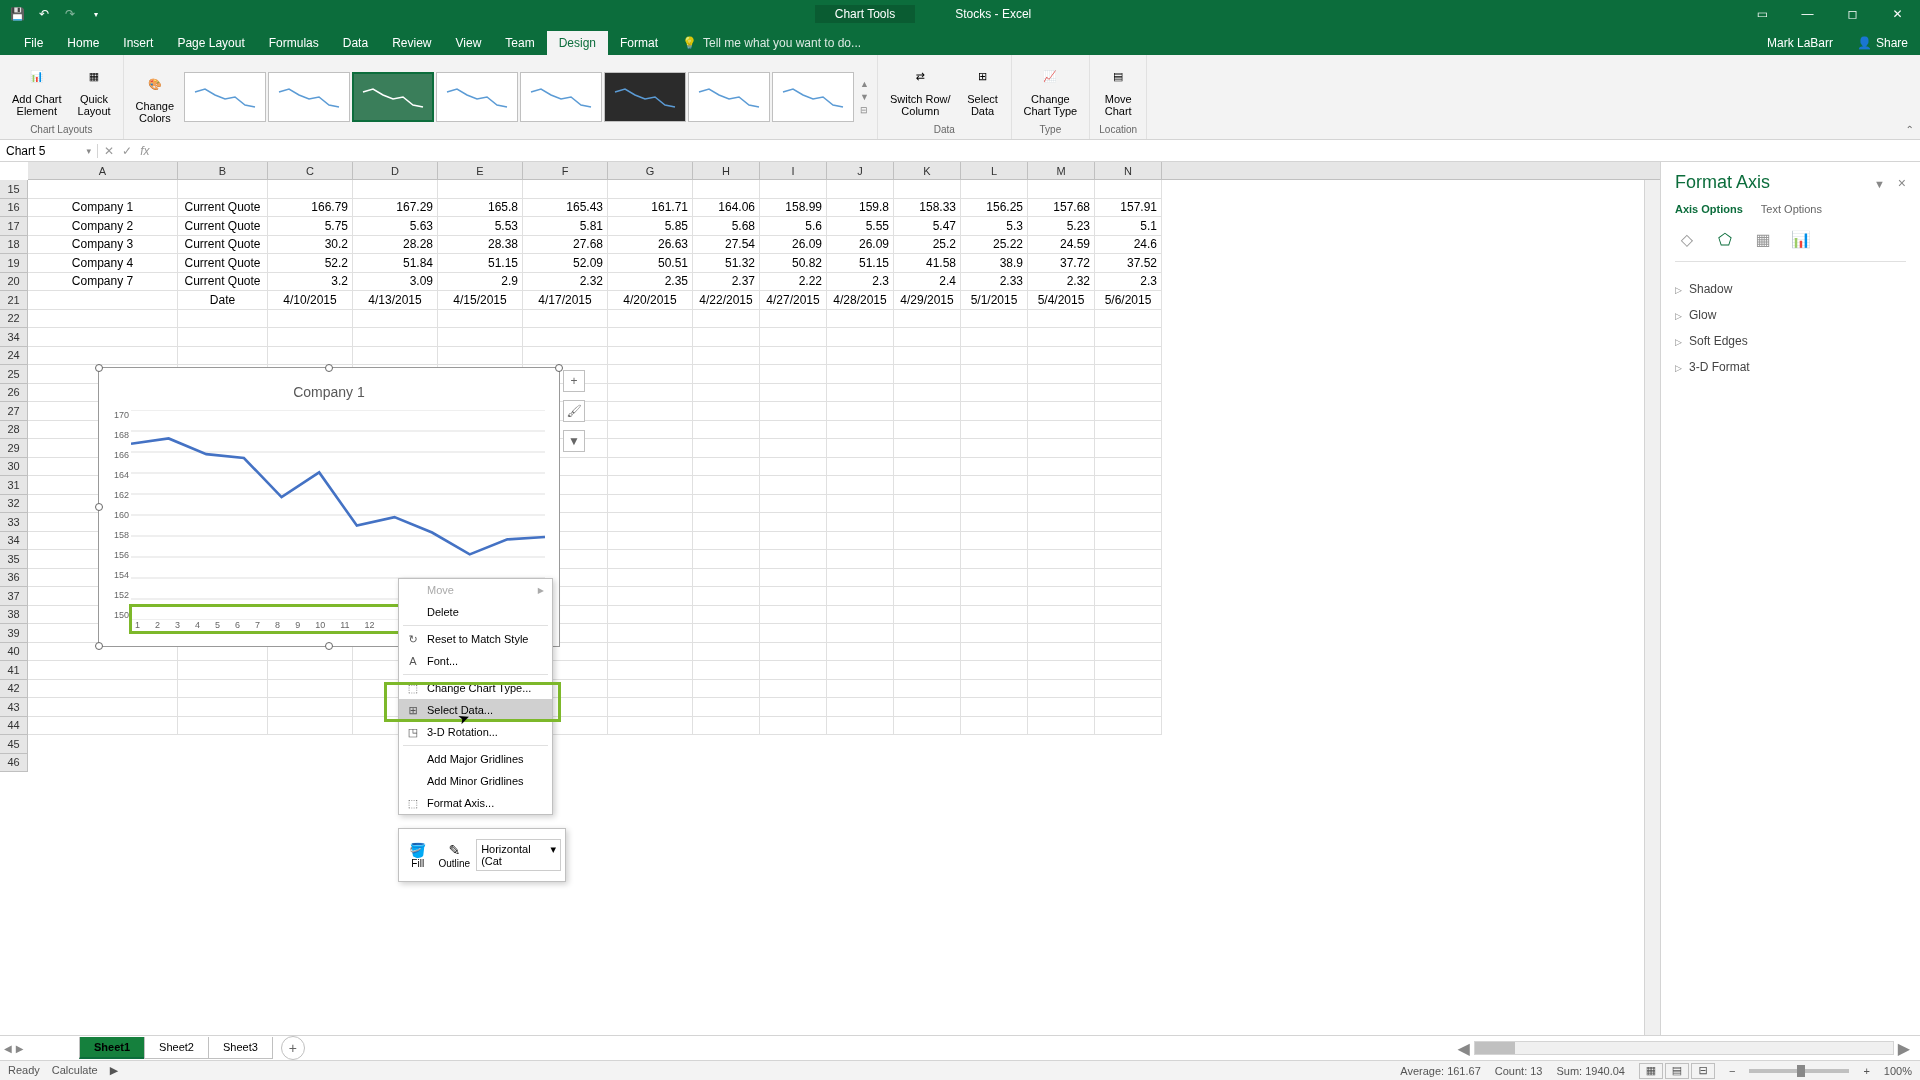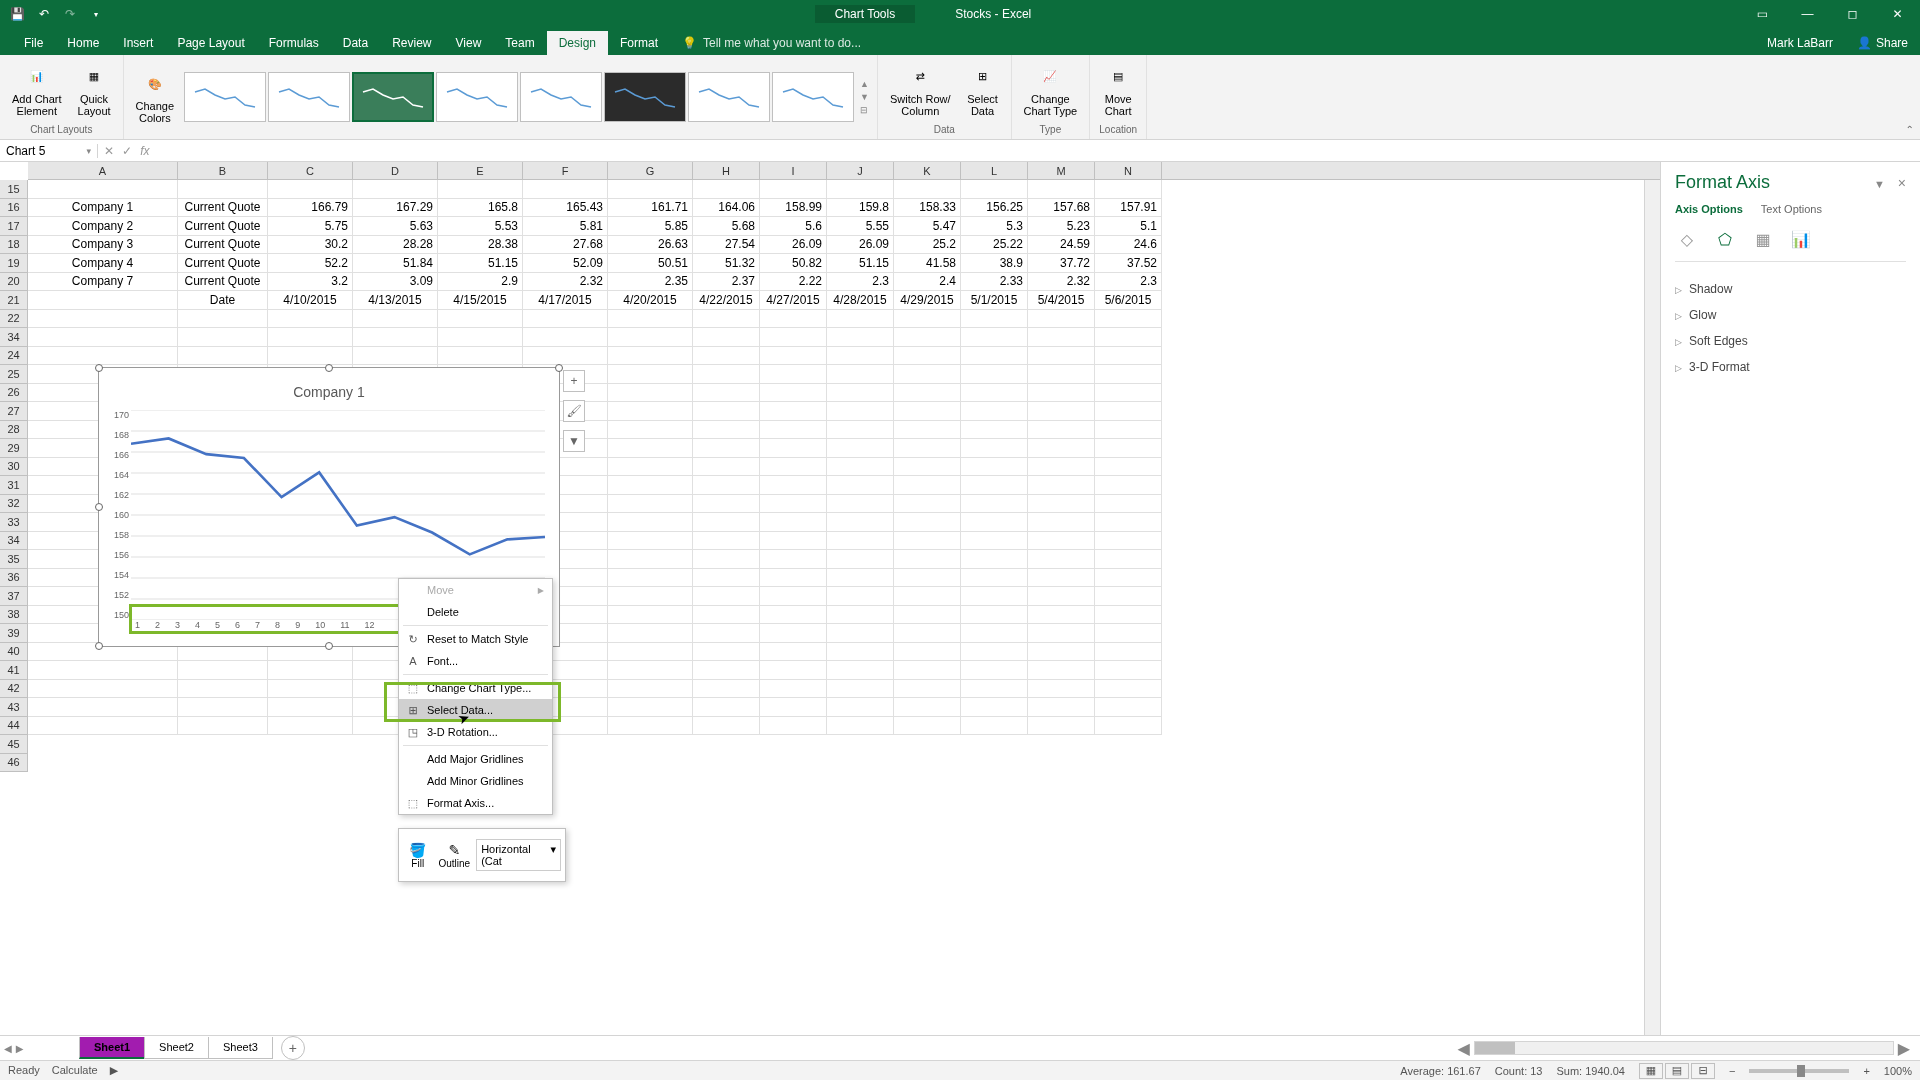--- a/index.html
+++ b/index.html
@@ -95,21 +95,21 @@
 .pane-icons { display: flex; gap: 14px; margin-bottom: 14px; padding-bottom: 10px; border-bottom: 1px solid #e0e0e0;}
 .pane-icon { width: 24px; height: 24px; display:flex; align-items:center; justify-content:center; color:#999;}
 .pane-icon.active { color: #0c6d3c; }
 .pane-item { padding: 6px 0 6px 14px; font-size: 12px; color: #444; position: relative; cursor: pointer;}
 .pane-item::before { content: "▷"; position: absolute; left: 0; font-size: 9px; color: #888; top: 9px;}
 
 
 .sheet-tabs { height: 25px; background: #fff; border-top: 1px solid #d4d4d4; display: flex; align-items: center; padding-left: 30px; position: relative; }
 .sheet-tab-nav { position: absolute; left: 4px; display: flex; gap: 4px; color: #888; font-size: 10px;}
 .sheet-tab { padding: 4px 14px; font-size: 11px; border: 1px solid #c0c0c0; border-top: none; background: #fff; margin-left: -1px; cursor:pointer;}
-.sheet-tab.active { background: #a21caf; border-bottom: 2px solid #0c6d3c; font-weight: 600; }
+.sheet-tab.active { background: #15803d; border-bottom: 2px solid #0c6d3c; font-weight: 600; }
 .sheet-add { width: 24px; height: 24px; display: flex; align-items: center; justify-content: center; color: #666; margin-left: 8px; border:1px solid #c0c0c0; border-radius:50%; font-size:14px;}
 .hscroll-area { position:absolute; right:10px; display:flex; align-items:center; gap:4px;}
 .hscroll-track { width: 420px; height: 14px; background: #f0f0f0; border: 1px solid #d4d4d4; position:relative;}
 .hscroll-thumb { position:absolute; left:0; width:40px; height:100%; background: #c0c0c0;}
 
 
 .status-bar { height: 20px; background: #f3f3f3; border-top: 1px solid #d4d4d4; display: flex; align-items: center; font-size: 11px; color: #555; padding: 0 8px; }
 .status-left { display: flex; gap: 12px; }
 .status-right { margin-left: auto; display: flex; align-items: center; gap: 14px; }
 .view-btns { display: flex; gap: 2px; }

